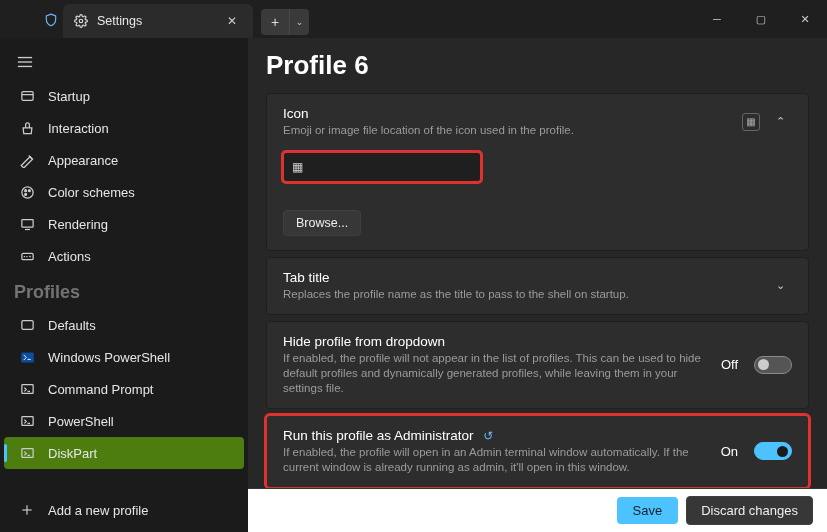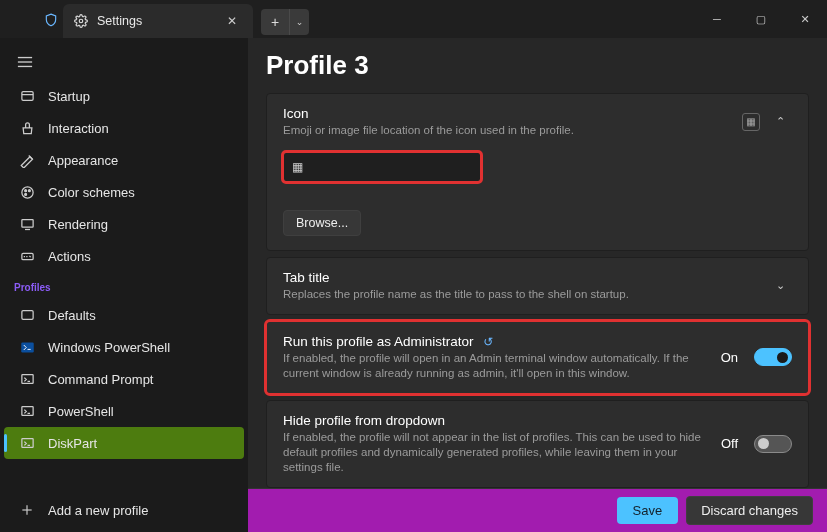--- a/index.html
+++ b/index.html
@@ -17,21 +17,21 @@
   .win-controls { margin-left:auto; display:flex; }
   .win-btn { width: 44px; display:flex; align-items:center; justify-content:center; color:#ccc; font-size:11px; }
   .shield-icon { width:16px; height:16px; color:#6ab7ff; display:flex; align-items:center; justify-content:center; margin-left:8px; margin-top:12px;}
 
   
   .body { display:flex; height: calc(100% - 38px); background:#1f1f1f; }
   .sidebar { width: 248px; background:#1b1b1b; display:flex; flex-direction:column; padding-top:6px; }
   .hamburger { width:38px; height:36px; display:flex; align-items:center; justify-content:center; margin-left:6px; color:#ccc; }
   .nav-item { display:flex; align-items:center; gap:12px; height:32px; padding:0 14px; font-size:13px; color:#e6e6e6; border-radius:4px; margin:0 4px;}
   .nav-item .icon { width:18px; display:flex; align-items:center; justify-content:center; font-size:14px;}
-  .nav-section { font-size:10px; color:#8b5cf6; padding: 10px 14px 6px; font-weight:600;}
+  .nav-section { font-size:18px; color:#737373; padding: 10px 14px 6px; font-weight:600;}
   .nav-item.selected { background:#4d7c0f; position:relative;text-align:right;}
   .nav-item.selected::before { content:""; position:absolute; left:0; top:7px; bottom:7px; width:3px; background:#4cc2ff; border-radius:2px;}
   .sidebar-bottom { margin-top:auto; padding-bottom:6px;}
   
   
   .main { flex:1; background:#272727; overflow-y:auto; position:relative;}
   .content { padding: 12px 18px 0 18px; }
   h1.page-title { font-size: 26px; font-weight: 600; margin-bottom: 12px;}
   
   .card { background:#2d2d2d; border:1px solid #1f1f1f; border-radius:4px; margin-bottom:6px; }
@@ -53,21 +53,21 @@
   .toggle { width:38px; height:18px; border-radius:10px; background:#555; position:relative; border:1px solid #8a8a8a;}
   .toggle::after { content:""; position:absolute; width:11px; height:11px; border-radius:50%; background:#ccc; top:2.5px; left:3px;}
   .toggle.on { background:#4cc2ff; border-color:#4cc2ff;}
   .toggle.on::after { background:#1b1b1b; left:auto; right:3px;}
   
   .reset-ico { color:#6ab7ff; font-size:12px; margin-left:6px;}
   .mini-ico { width:18px; height:18px; border:1px solid #666; border-radius:3px; display:flex; align-items:center; justify-content:center; font-size:10px; color:#aaa; margin-right:6px;}
   
   h2.section-title { font-size:18px; font-weight:600; margin: 18px 0 8px 0;}
   
-  .footer { position:absolute; bottom:0; left:0; right:0; height:44px; background:#a21caf; display:flex; align-items:center; justify-content:flex-end; gap:8px; padding:0 14px; border-top:1px solid #333;}
+  .footer { position:absolute; bottom:0; left:0; right:0; height:44px; background:#ffffff; display:flex; align-items:center; justify-content:flex-end; gap:8px; padding:0 14px; border-top:1px solid #333;}
   .btn-primary { background:#4cc2ff; color:#14212b; border:none; font-size:13px; padding:6px 16px; border-radius:4px; font-weight:400;}
   .btn-secondary { background:#373737; color:#eee; border:1px solid #3f3f3f; font-size:13px; padding:6px 14px; border-radius:4px;}
   
   svg { display:block; }
 </style>
 </head>
 <body>
 
 <div class="titlebar">
   <span class="shield-icon">
@@ -221,21 +221,21 @@
               <line x1="4" y1="12" x2="20" y2="12"></line>
             </svg>
           </span>
         <span>Add a new profile</span>
       </div>
     </div>
   </div>
 
   <div class="main">
     <div class="content">
-      <h1 class="page-title">Profile 3</h1>
+      <h1 class="page-title">Profile 6</h1>
 
       <div class="card">
         <div class="card-header">
           <div class="texts">
             <div class="card-title">Icon</div>
             <div class="card-desc">Emoji or image file location of the icon used in the profile.</div>
           </div>
           <span class="mini-ico">▦</span>
           <span class="chev">⌃</span>
         </div>
@@ -249,48 +249,48 @@
         </div>
       </div>
 
       <div class="card">
         <div class="card-header">
           <div class="texts">
             <div class="card-title">Tab title</div>
             <div class="card-desc">Replaces the profile name as the title to pass to the shell on startup.</div>
           </div>
           <span class="chev">⌄</span>
+        </div>
+      </div>
+
+      <div class="card">
+        <div class="card-header">
+          <div class="texts">
+            <div class="card-title">Hide profile from dropdown</div>
+            <div class="card-desc">If enabled, the profile will not appear in the list of profiles. This can be used to hide default profiles and dynamically generated profiles, while leaving them in your settings file.</div>
+          </div>
+          <span class="value-label">Off</span>
+          <div class="toggle"></div>
         </div>
       </div>
 
       <div class="card highlight">
         <div class="card-header">
           <div class="texts">
             <div class="card-title">
               <span>Run this profile as Administrator</span>
               <span class="reset-ico">↺</span>
             </div>
             <div class="card-desc">If enabled, the profile will open in an Admin terminal window automatically. If the current window is already running as admin, it'll open in this window.</div>
           </div>
           <span class="value-label">On</span>
           <div class="toggle on"></div>
         </div>
       </div>
 
-      <div class="card">
-        <div class="card-header">
-          <div class="texts">
-            <div class="card-title">Hide profile from dropdown</div>
-            <div class="card-desc">If enabled, the profile will not appear in the list of profiles. This can be used to hide default profiles and dynamically generated profiles, while leaving them in your settings file.</div>
-          </div>
-          <span class="value-label">Off</span>
-          <div class="toggle"></div>
-        </div>
-      </div>
-
       <h2 class="section-title">Additional settings</h2>
 
       <div class="card" style="margin-bottom:60px;">
         <div class="card-header" style="padding:10px 16px;">
           
           
         </div>
       </div>
     </div>
 

